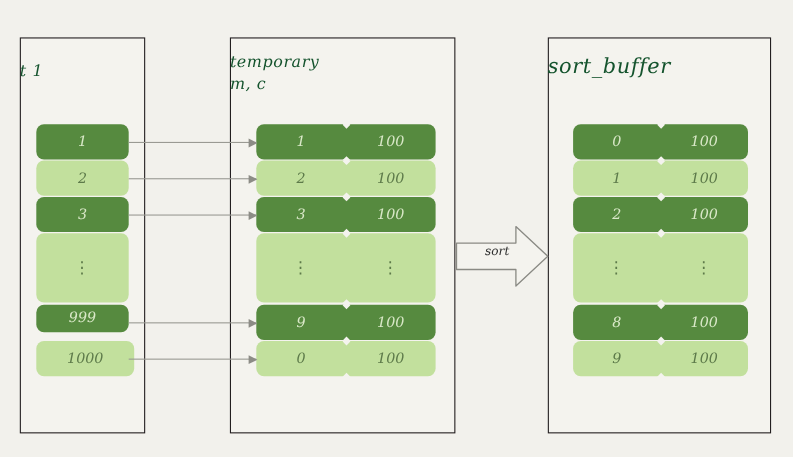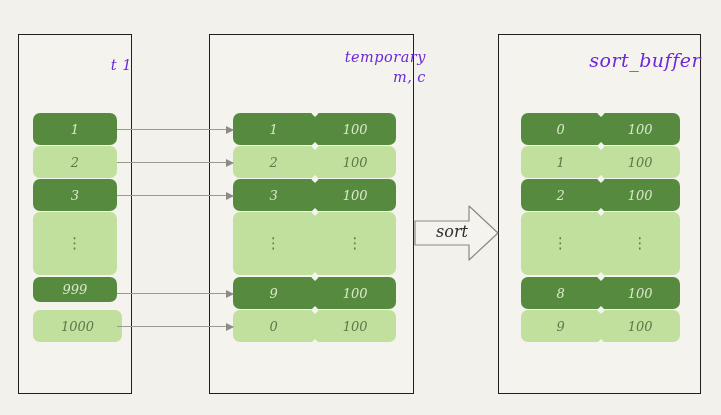--- a/index.html
+++ b/index.html
@@ -27,31 +27,31 @@
     box-sizing: border-box;
   }
   #panel-t1     { left: 18px;  top: 34px; width: 114px; height: 360px; }
   #panel-temp   { left: 209px; top: 34px; width: 205px; height: 360px; }
   #panel-sortbuf{ left: 498px; top: 34px; width: 203px; height: 360px; }
 
   .panel-title {
     position: absolute;
     left: 0;
     right: 0;
-    text-align: right;
-    color: #6d28d9;
+    text-align: left;
+    color: #14532d;
     font-family: "DejaVu Serif", serif;
     font-style: italic;
     font-size: 14.5px;
     letter-spacing: 0.5px;
     white-space: pre-line;
     line-height: 1.35;
   }
   #title-t1      { top: 56px; }
-  #title-temp    { top: 48px; padding-left: 12px; }
+  #title-temp    { top: 48px; }
   #title-sortbuf { top: 48px; font-size: 19px; }
 
   
   .rows {
     position: absolute;
     left: 0;
     top: 0;
   }
   .row {
     position: absolute;
@@ -116,21 +116,21 @@
   }
   #sort-arrow svg { display: block; }
   #sort-label {
     position: absolute;
     left: 430px;
     top: 222px;
     width: 44px;
     text-align: center;
     font-family: "DejaVu Serif", serif;
     font-style: italic;
-    font-size: 16px;
+    font-size: 11px;
     color: #2e2e2e;
   }
 </style>
 </head>
 <body>
 
 <div id="stage">
 
   <div class="panel" id="panel-t1"></div>
   <div class="panel-title" id="title-t1" style="left:18px;width:114px;">t 1</div>

